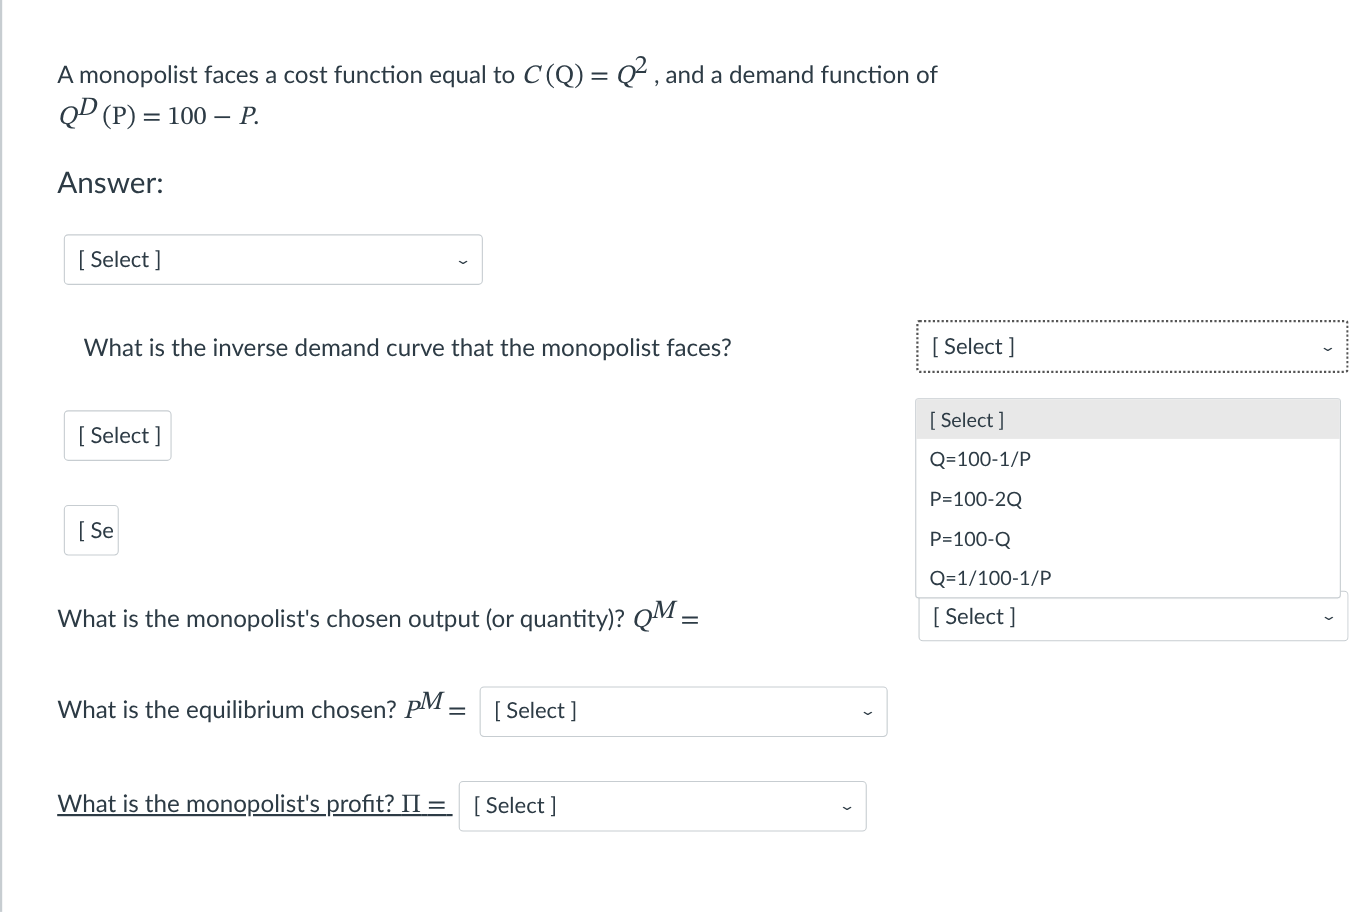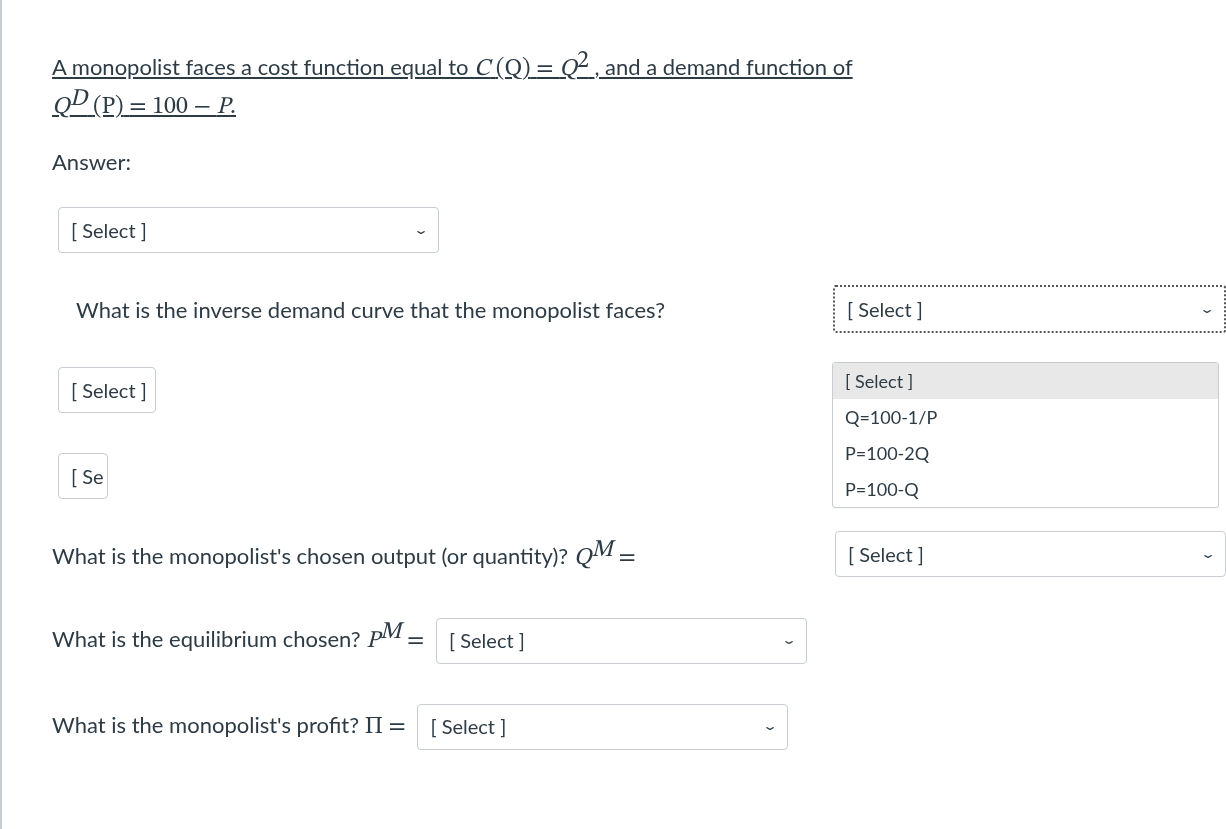--- a/index.html
+++ b/index.html
@@ -14,24 +14,23 @@
     height: 829px;
     box-sizing: border-box;
     border-left: 2px solid #c7cdd1;
     padding: 50px 0 0 50px;
     position: relative;
   }
   .intro {
     font-size: 22px;
     line-height: 1.55;
     margin-bottom: 22px;
-    text-decoration: underline;
   }
   .answer-label {
-    font-size: 22px;
+    font-size: 27px;
     margin-bottom: 32px;
   }
   .qrow {
     font-size: 22px;
     line-height: 1.55;
     margin-bottom: 40px;
     white-space: nowrap;
     position: relative;
   }
   .math-i {
@@ -157,20 +156,21 @@
     <span class="select-box narrow" style="min-width:30px; padding-right:4px;">
       <span class="truncate" style="max-width:32px;">[ Select ]</span>
     </span>
   </div>
 
   <div class="dropdown dd-container">
     <div class="opt highlight">[ Select ]</div>
     <div class="opt">Q=100-1/P</div>
     <div class="opt">P=100-2Q</div>
     <div class="opt">P=100-Q</div>
+    <div class="opt">Q=1/100-1/P</div>
   </div>
 
   <div class="qrow" style="padding-right:396px;">
     <span>What is the monopolist's chosen output (or quantity)? </span>
     <span class="math-i">Q</span><sup class="math-i">M</sup>
     <span class="math-r"> =</span>
     <span class="select-box q5-select" style="min-width:365px; top:-8px;">
       <span class="sel-text">[ Select ]</span>
       <span class="caret">⌄</span>
     </span>
@@ -179,21 +179,21 @@
   <div class="qrow">
     <span>What is the equilibrium chosen? </span>
     <span class="math-i">P</span><sup class="math-i">M</sup>
     <span class="math-r"> =</span>
     <span class="select-box" style="min-width:345px;">
       <span class="sel-text">[ Select ]</span>
       <span class="caret">⌄</span>
     </span>
   </div>
 
-  <div class="qrow" style="margin-bottom:0;">
+  <div class="qrow" style="margin-bottom:0;text-decoration:underline;">
     <span>What is the monopolist's profit? </span>
     <span class="math-r">Π</span>
     <span class="math-r"> =</span>
     <span class="select-box" style="min-width:345px;">
       <span class="sel-text">[ Select ]</span>
       <span class="caret">⌄</span>
     </span>
   </div>
 
 </div>

